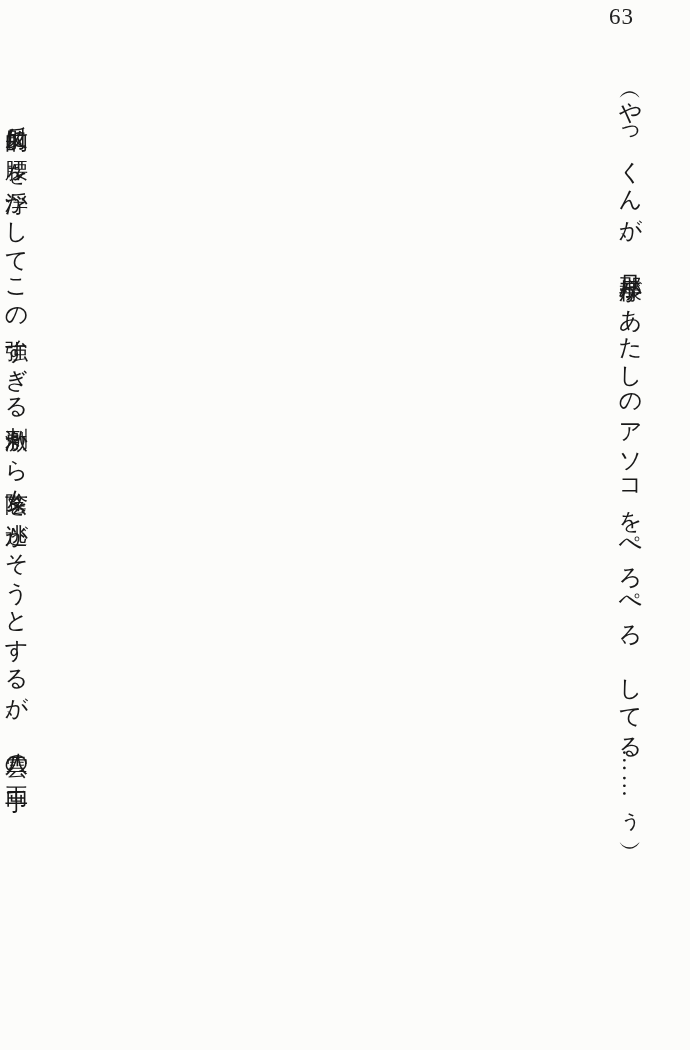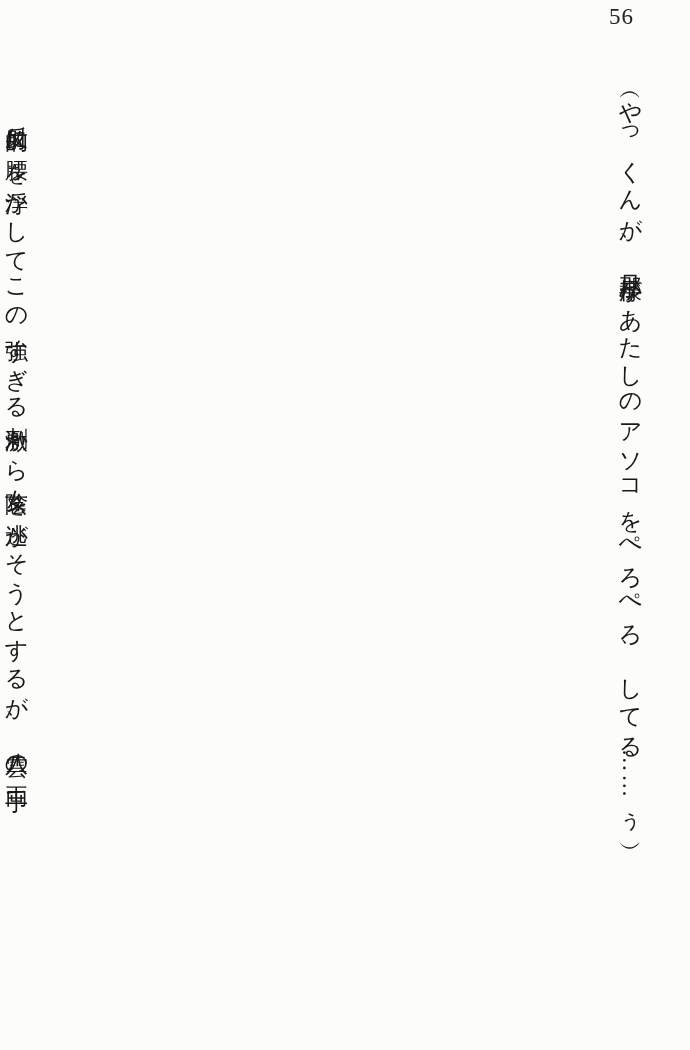--- a/index.html
+++ b/index.html
@@ -45,20 +45,20 @@
     white-space: nowrap;
   }
   .text-block p.indent {
     text-indent: 1em;
   }
 </style>
 </head>
 <body>
 
 <div class="page">
-  <div class="page-number">56</div>
+  <div class="page-number">63</div>
 
   <div class="text-block">
     <p>（やっくんが、旦那様があたしのアソコをぺろぺろ、してる……ぅ）</p>
     <p class="indent">反射的に腰を浮かしてこの強すぎる刺激から女陰を逃がそうとするが、八雲の両手</p>
 
   </div>
 </div>
 
 </body></html>

